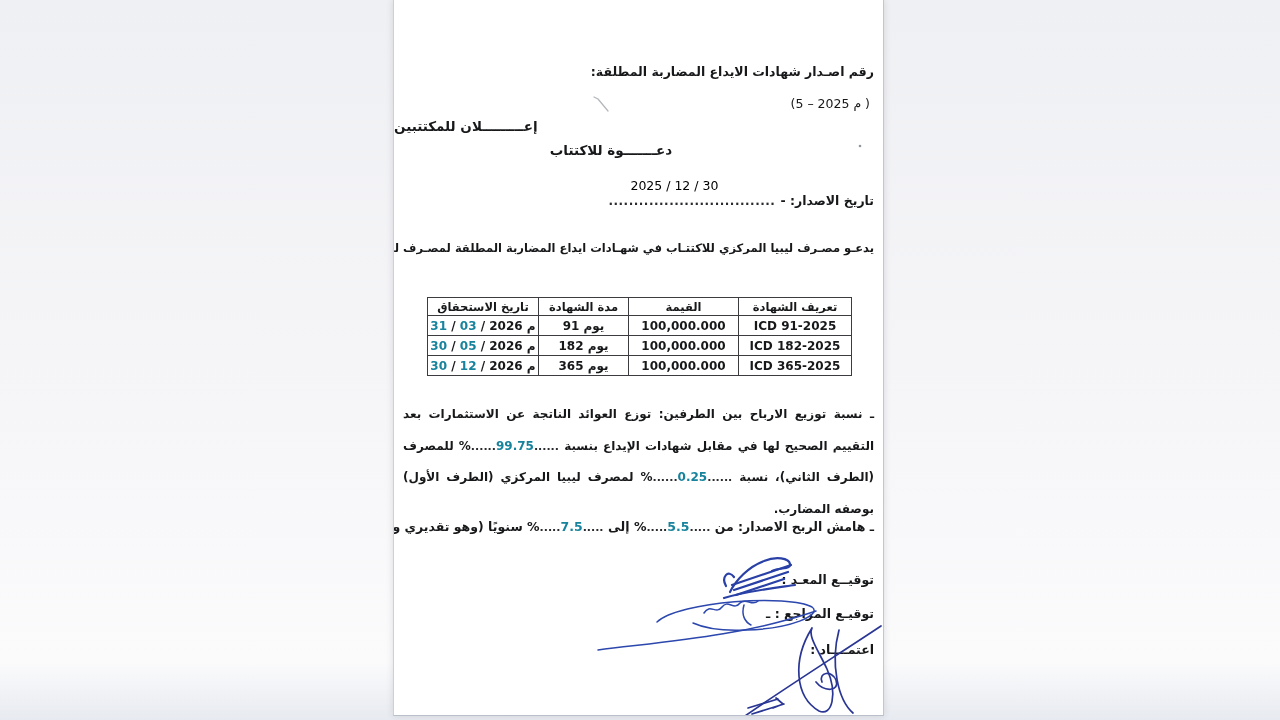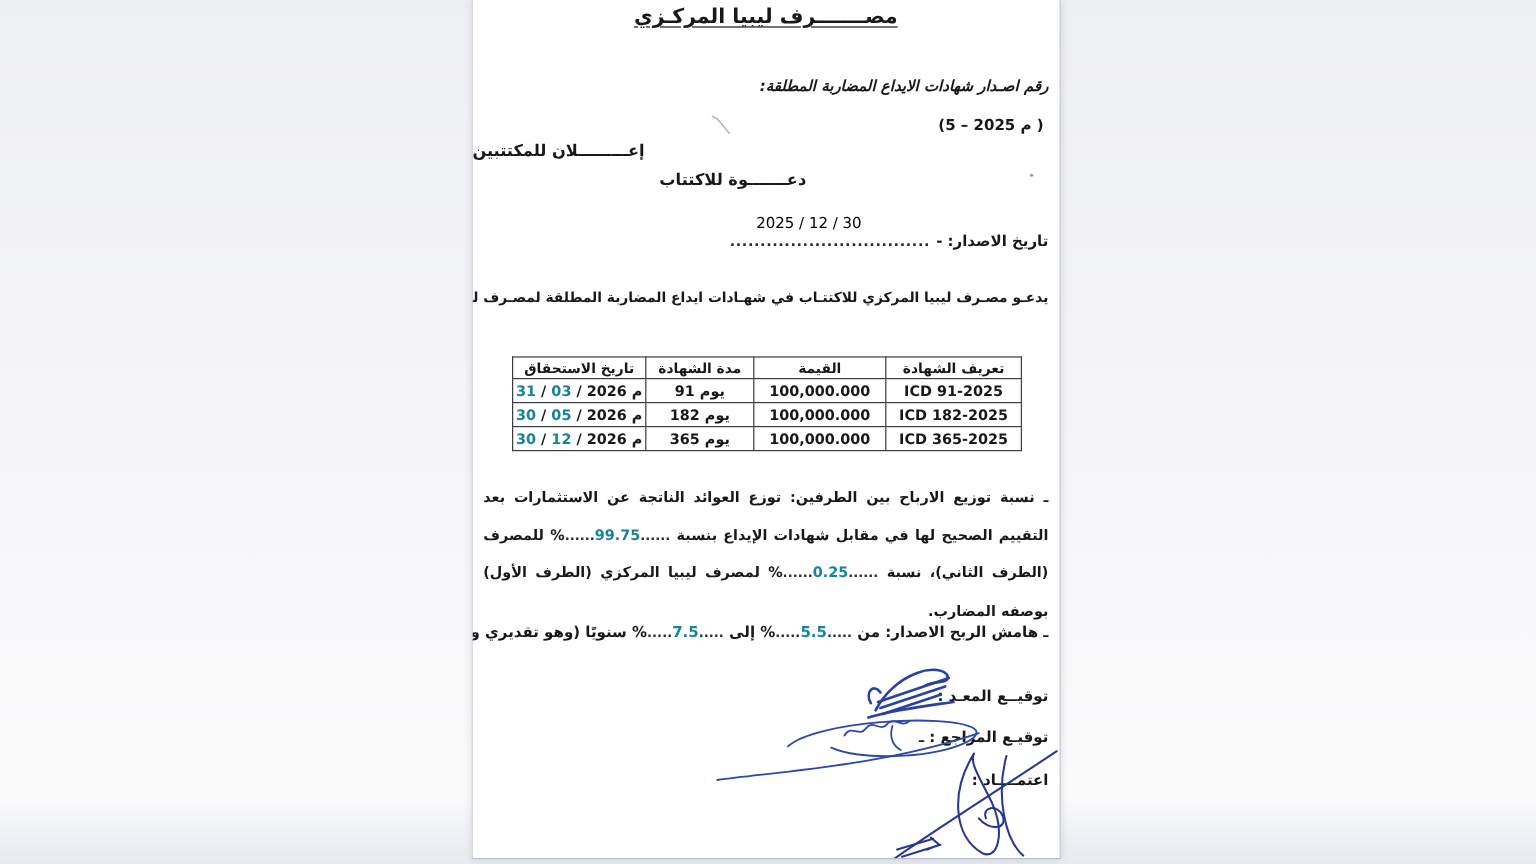--- a/index.html
+++ b/index.html
@@ -22,22 +22,22 @@
   }
   .abs { position:absolute; }
   .teal { color:#17839c; font-weight:bold; }
 
   .doc-title {
     top:4px; left:0; right:0; text-align:center;
     font-size:17px; font-weight:bold; letter-spacing:.2px;
   }
   .doc-title span { text-decoration:underline; text-underline-offset:3px; }
 
-  .issue-label { top:64px; right:9px; font-size:12.5px; font-weight:bold;font-style:italic; }
-  .issue-number { top:96px; right:13px; font-size:12.5px; font-weight:bold; direction:ltr; }
+  .issue-label { top:64px; right:9px; font-size:12.5px; font-weight:bold; }
+  .issue-number { top:96px; right:13px; font-size:12.5px; font-weight:normal; direction:ltr; }
 
   .announce-1 { top:118px; left:0; right:55px; text-align:left; font-size:13.5px; font-weight:bold; }
   .announce-2 { top:142px; left:0; right:55px; text-align:center; font-size:13.5px; font-weight:bold; }
 
   .issue-date-row { top:193px; right:9px; display:flex; direction:rtl; align-items:flex-end; }
   .issue-date-label { font-size:12.5px; font-weight:bold; white-space:nowrap; }
   .dot-fill { position:relative; width:168px; margin-right:4px; }
   .dot-fill .dots-long {
     display:block; font-size:12px; font-weight:bold; letter-spacing:.5px;
     line-height:14px; overflow:hidden; white-space:nowrap; color:#2a2b2e; direction:ltr;
@@ -72,23 +72,20 @@
   .sig-reviewer-label { top:606px; }
   .sig-approval-label { top:642px; }
 
   .ink-layer { position:absolute; inset:0; width:491px; height:716px; pointer-events:none; }
 </style>
 </head>
 <body>
 
 <div class="sheet">
 
-  <div class="abs doc-title">
-    <span>مصـــــــرف ليبيا المركـزي</span>
-  </div>
 
   <div class="abs issue-label">رقم اصـدار شهادات الايداع المضاربة المطلقة:</div>
   <div class="abs issue-number">(5 – 2025 م )</div>
 
   <div class="abs announce-1">إعـــــــــلان للمكتتبين</div>
   <div class="abs announce-2">دعـــــــوة للاكتتاب</div>
 
   <div class="abs issue-date-row">
     <span class="issue-date-label">تاريخ الاصدار: -</span>
     <span class="dot-fill">

